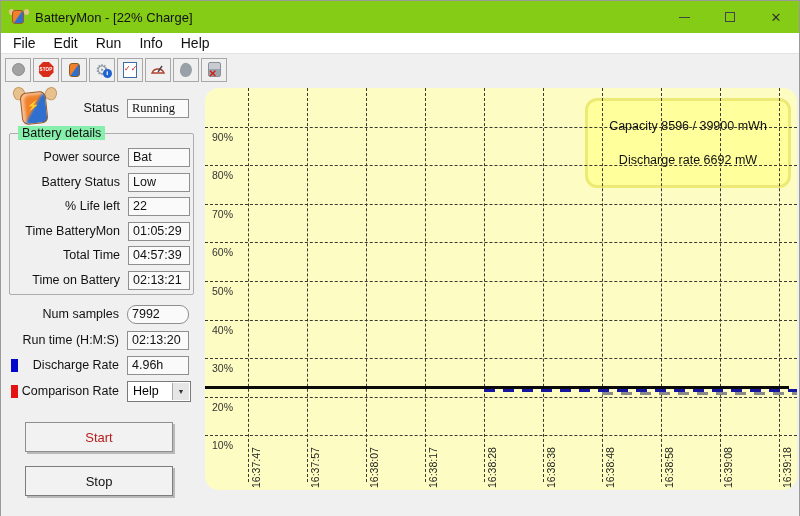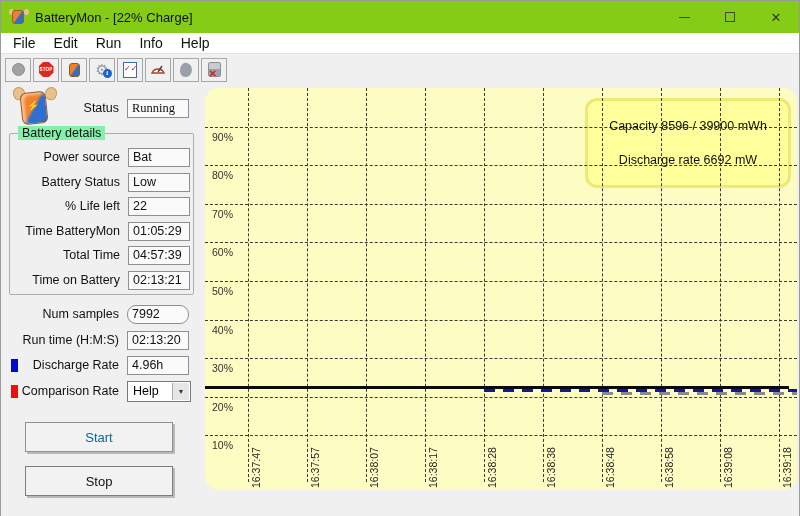--- a/index.html
+++ b/index.html
@@ -52,21 +52,21 @@
 
   .field { position:absolute; height:19px; background:#fafafa; border:1px solid #8f8f8f; font-size:12.5px; color:#111; padding:1px 0 0 4px; }
   .flabel { position:absolute; width:118px; text-align:right; font-size:12.5px; color:#111; }
   .groupbox { position:absolute; left:8px; top:49px; width:185px; height:162px; border:1px solid #adadad; border-radius:2px; }
   .gb-title { position:absolute; top:-8px; left:8px; background:#86efac; padding:0 4px; font-size:12.5px; color:#111; }
   .swatch { position:absolute; left:10px; width:7px; height:13px; }
   .dd { position:absolute; height:21px; width:64px; background:#fff; border:1px solid #7a7a7a; font-size:12.5px; padding:2px 0 0 5px; }
   .dd .arrowbox { position:absolute; right:1px; top:1px; bottom:1px; width:17px; background:#e6e6e6; border-left:1px solid #aaa; display:flex; align-items:center; justify-content:center; font-size:7px; color:#333; }
   .btn { position:absolute; left:24px; width:148px; height:30px; background:#f2f2f2; border:1px solid #7d7d7d; box-shadow:2px 2px 0 #b9b9b9;
     font-size:13px; display:flex; align-items:center; justify-content:center; color:#111; }
-  .btn.disabled { color:#0369a1; border-color:#8f8f8f; }
+  .btn.disabled { color:#b91c1c; border-color:#8f8f8f; }
 
   
   .chart { position:absolute; left:204px; top:4px; width:592px; height:402px; background:#fdfcc2; border-radius:14px; overflow:hidden; }
   .gl-h { position:absolute; left:0; width:592px; height:0; border-top:1.5px dashed #3a3a32; z-index:2; }
   .gl-v { position:absolute; top:0; height:394px; width:0; border-left:1.5px dashed #3a3a32; z-index:2; }
   .ytick { position:absolute; left:7px; font-size:10.5px; color:#333; z-index:3; }
   .xtick { position:absolute; top:342px; height:58px; font-size:10.5px; color:#222; writing-mode:vertical-rl; transform:rotate(180deg); z-index:3; }
   .series { position:absolute; z-index:4; }
   .infobox { position:absolute; left:380px; top:10px; width:206px; height:90px; background:#ffff9c; border:3px solid #ecea74; border-radius:12px; z-index:1; }
   .infobox-text { position:absolute; left:380px; top:10px; width:206px; height:90px; z-index:5; display:flex; flex-direction:column; justify-content:space-evenly; }

